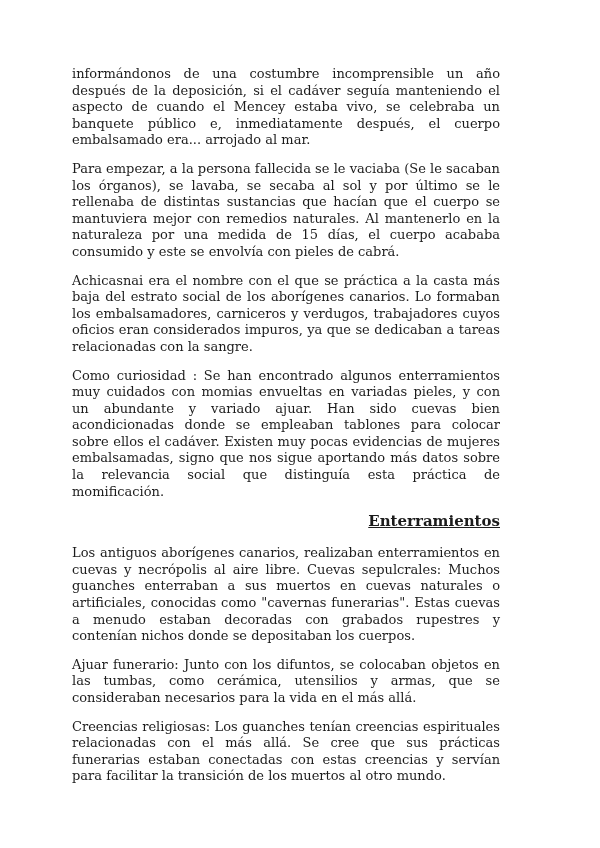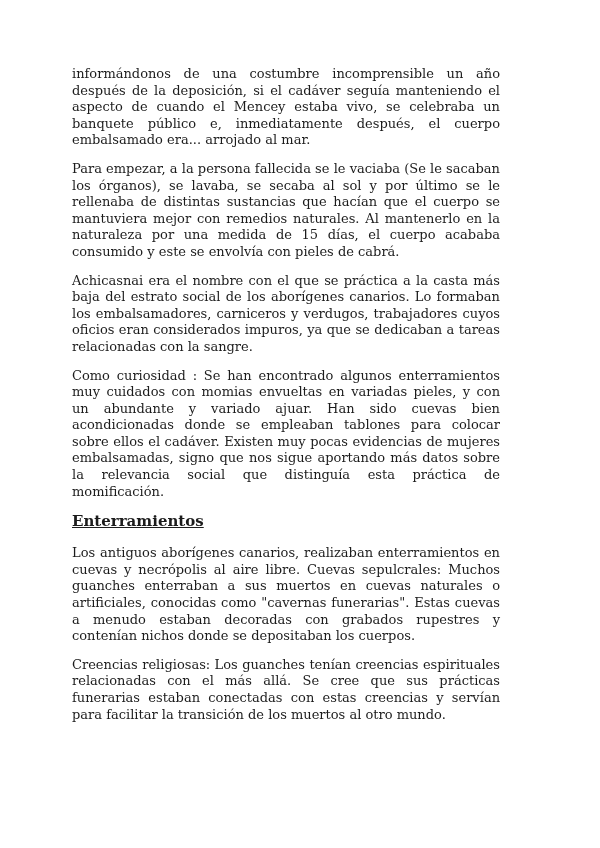--- a/index.html
+++ b/index.html
@@ -24,29 +24,30 @@
     margin: 0 0 12px 0;
     text-align: justify;
     text-justify: inter-word;
   }
   .heading {
     margin: 12px 0 14px 0;
     font-size: 15px;
     font-weight: bold;
     text-decoration: underline;
     line-height: 19px;
-    text-align: left;
+    text-align: right;
   }
 </style>
 </head>
 <body>
 
 <div class="page">
   <p class="para">informándonos de una costumbre incomprensible un año después de la deposición, si el cadáver seguía manteniendo el aspecto de cuando el Mencey estaba vivo, se celebraba un banquete público e, inmediatamente después, el cuerpo embalsamado era... arrojado al mar.</p>
   <p class="para">Para empezar, a la persona fallecida se le vaciaba (Se le sacaban los órganos), se lavaba, se secaba al sol y por último se le rellenaba de distintas sustancias que hacían que el cuerpo se mantuviera mejor  con remedios naturales. Al mantenerlo en la naturaleza por una medida de 15 días, el cuerpo acababa consumido y este se envolvía con pieles de cabrá.</p>
   <p class="para">Achicasnai era el nombre con el que se práctica a la casta más baja del estrato social de los aborígenes canarios. Lo formaban los embalsamadores, carniceros y verdugos, trabajadores cuyos oficios eran considerados impuros, ya que se dedicaban a tareas relacionadas con la sangre.</p>
   <p class="para">Como curiosidad : Se han encontrado algunos enterramientos muy cuidados con momias envueltas en variadas pieles, y con un abundante y variado ajuar. Han sido cuevas bien acondicionadas donde se empleaban tablones para colocar sobre ellos el cadáver. Existen muy pocas evidencias de mujeres embalsamadas, signo que nos sigue aportando más datos sobre la relevancia social que distinguía esta práctica de momificación.</p>
 
   <h2 class="heading">Enterramientos</h2>
 
   <p class="para">Los antiguos aborígenes canarios, realizaban enterramientos en cuevas y necrópolis al aire libre. Cuevas sepulcrales: Muchos guanches enterraban a sus muertos en cuevas naturales o artificiales, conocidas como "cavernas funerarias". Estas cuevas a menudo estaban decoradas con grabados rupestres y contenían nichos donde se depositaban los cuerpos.</p>
+  <p class="para">Ajuar funerario: Junto con los difuntos, se colocaban objetos en las tumbas, como cerámica, utensilios y armas, que se consideraban necesarios para la vida en el más allá.</p>
   <p class="para">Creencias religiosas: Los guanches tenían creencias espirituales relacionadas con el más allá. Se cree que sus prácticas funerarias estaban conectadas con estas creencias y servían para facilitar la transición de los muertos al otro mundo.</p>
 </div>
 
 </body></html>

